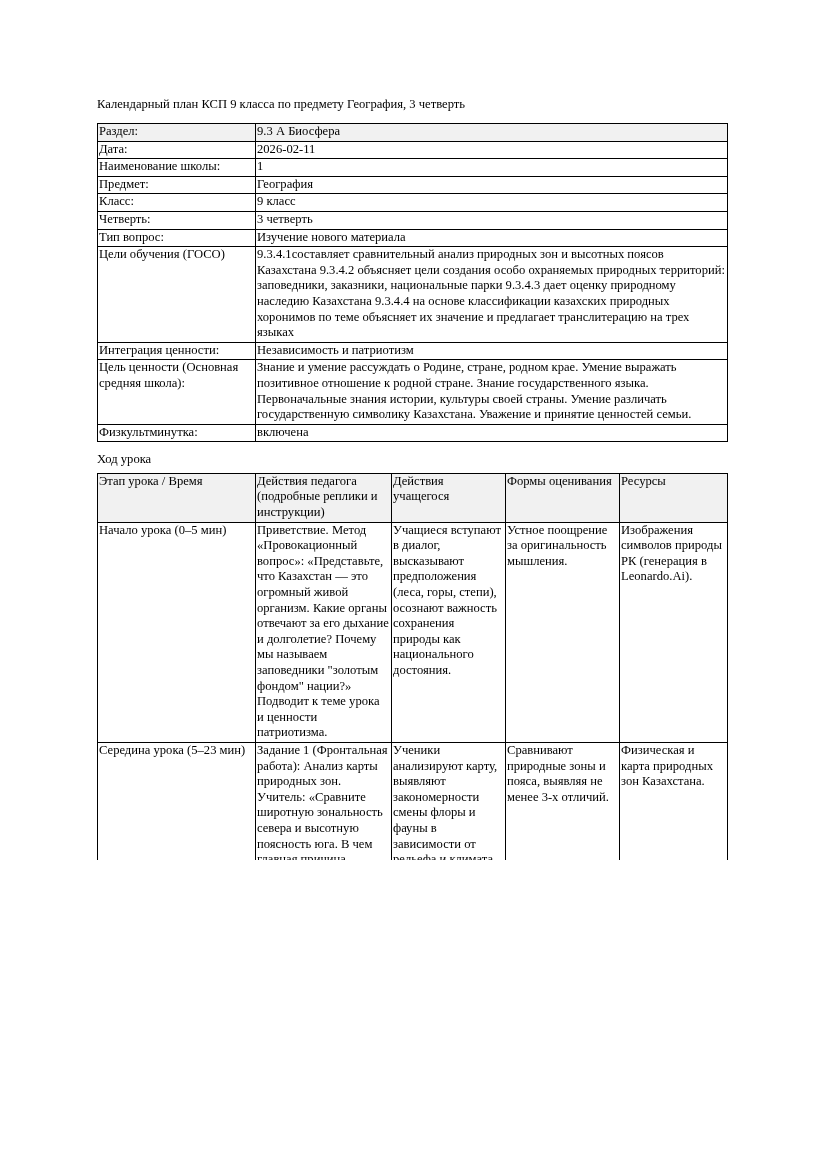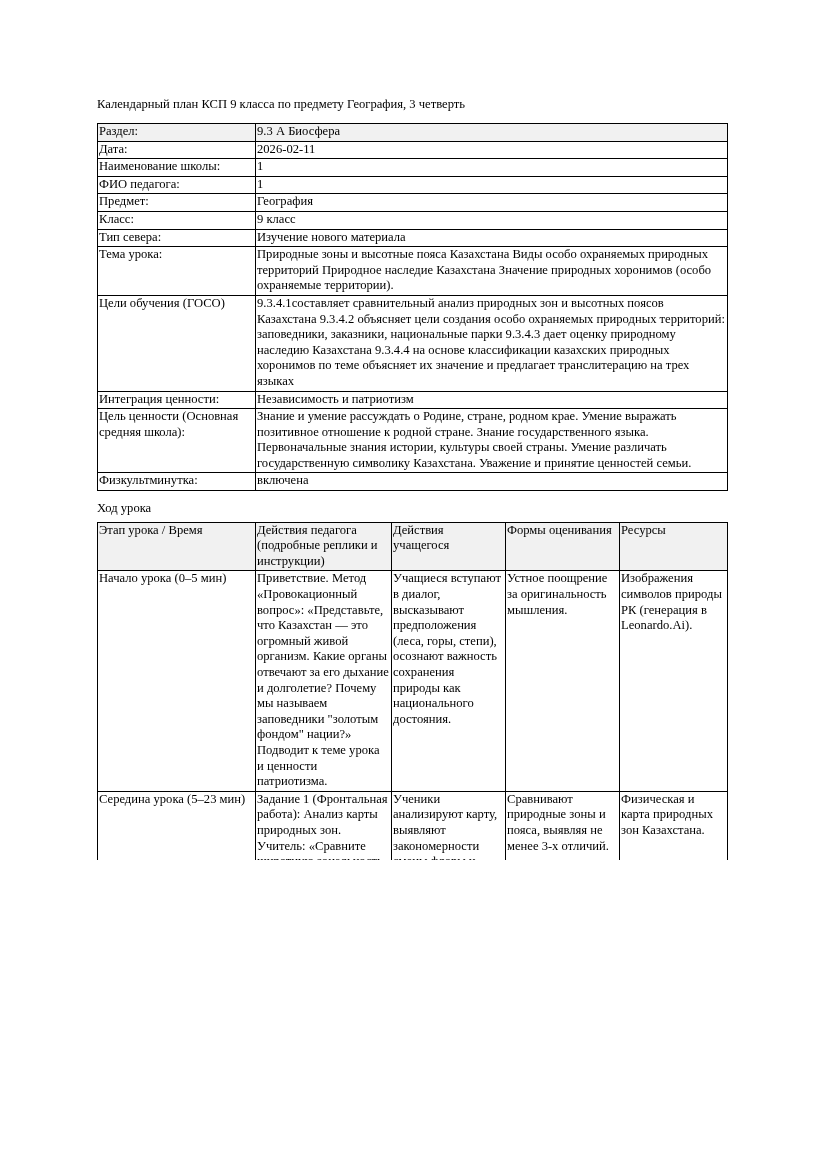--- a/index.html
+++ b/index.html
@@ -70,38 +70,34 @@
           </tr>
           <tr>
             <td>Дата:</td>
             <td>2026-02-11</td>
           </tr>
           <tr>
             <td>Наименование школы:</td>
             <td>1</td>
           </tr>
           <tr>
-            <td>ФИО педагога:</td>
-            <td>1</td>
-          </tr>
-          <tr>
             <td>Предмет:</td>
             <td>География</td>
           </tr>
           <tr>
             <td>Класс:</td>
             <td>9 класс</td>
           </tr>
           <tr>
-            <td>Тип севера:</td>
-            <td>Изучение нового материала</td>
+            <td>Четверть:</td>
+            <td>3 четверть</td>
           </tr>
           <tr>
-            <td>Тема урока:</td>
-            <td>Природные зоны и высотные пояса Казахстана Виды особо охраняемых природных территорий Природное наследие Казахстана Значение природных хоронимов (особо охраняемые территории).</td>
+            <td>Тип вопрос:</td>
+            <td>Изучение нового материала</td>
           </tr>
           <tr>
             <td>Цели обучения (ГОСО)</td>
             <td>9.3.4.1составляет сравнительный анализ природных зон и высотных поясов Казахстана 9.3.4.2 объясняет цели создания особо охраняемых природных территорий: заповедники, заказники, национальные парки 9.3.4.3 дает оценку природному наследию Казахстана 9.3.4.4 на основе классификации казахских природных хоронимов по теме объясняет их значение и предлагает транслитерацию на трех языках</td>
           </tr>
           <tr>
             <td>Интеграция ценности:</td>
             <td>Независимость и патриотизм</td>
           </tr>
           <tr>

